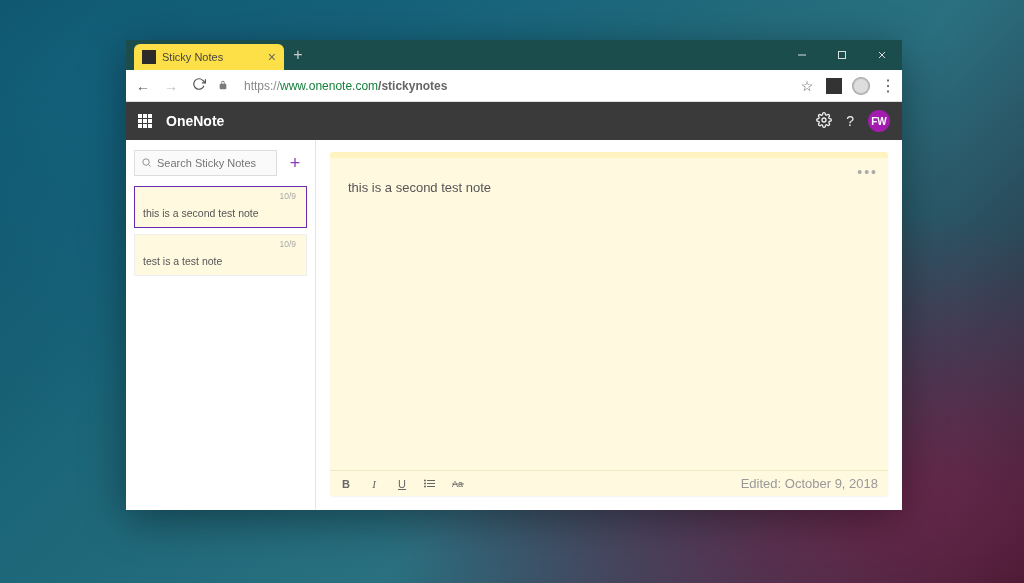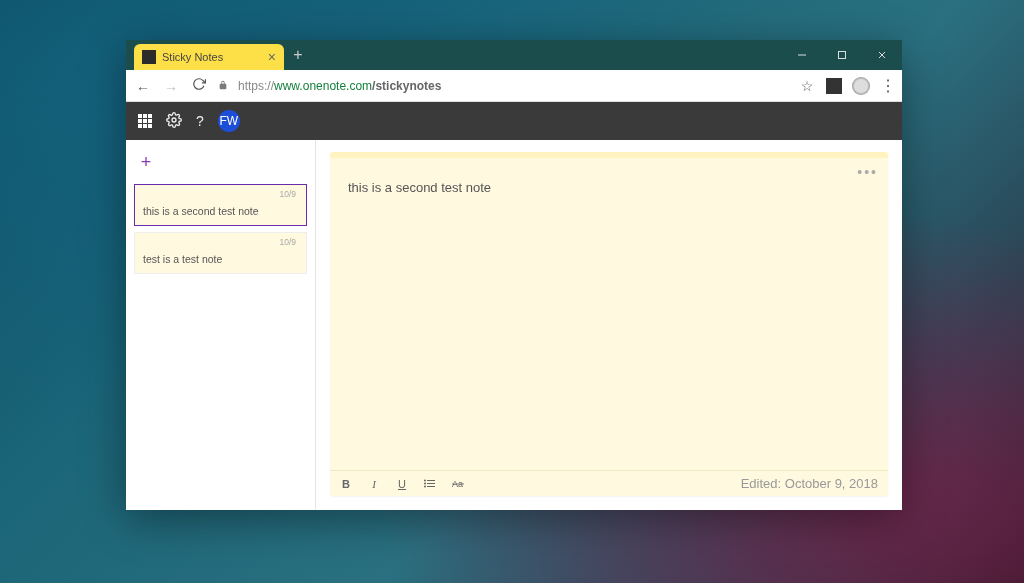--- a/index.html
+++ b/index.html
@@ -60,40 +60,40 @@
     }
     .addressbar {
       height: 32px; background: #fff;
       display: flex; align-items: center; padding: 0 8px; gap: 10px;
       border-bottom: 1px solid #ddd;
     }
     .nav-icon { color: #555; cursor: pointer; width: 18px; text-align: center; font-size: 14px; }
     .nav-icon.disabled { color: #bbb; cursor: default; }
     .lock-icon { color: #7a7a7a; font-size: 10px; }
     .url { font-size: 12px; color: #333; flex: 1; }
-    .url-scheme { color: #888; }
+    .url-scheme { color: #888; margin-left: 6px; }
     .url-domain { color: #15803d; }
     .url-path { color: #666; font-weight: bold; }
     .addr-icon { width: 18px; text-align: center; color: #555; cursor: pointer; font-size: 14px; }
     .ext-icon { width: 16px; height: 16px; background: #333; cursor: pointer; }
     .avatar-ext { width: 18px; height: 18px; border-radius: 50%; background: radial-gradient(circle, #ddd 50%, #999 70%); cursor: pointer; }
     .menu-dots { color: #555; font-size: 16px; cursor: pointer; width: 14px; text-align: center; }
 
     .app-header {
       height: 38px; background: #3a3a3a;
       display: flex; align-items: center; padding: 0 12px; gap: 14px; color: #fff;
     }
     .waffle-icon { width: 14px; height: 14px; display: grid; grid-template-columns: repeat(3,1fr); grid-template-rows: repeat(3,1fr); gap: 1.5px; cursor: pointer; }
     .waffle-icon span { background: #fff; }
     .app-title { font-size: 14px; font-weight: 600; flex: 1; }
     .hdr-icon { color: #eee; font-size: 14px; cursor: pointer; }
     .user-badge {
-      width: 22px; height: 22px; border-radius: 50%; background: #1d4ed8;
+      width: 22px; height: 22px; border-radius: 50%; background: #a21caf;
       display: flex; align-items: center; justify-content: center;
-      font-size: 12px; color: #fff; font-weight: 400; cursor: pointer;
+      font-size: 10px; color: #fff; font-weight: 700; cursor: pointer;
     }
 
     .app-body { flex: 1; display: flex; background: #fff; overflow: hidden; }
     .sidebar {
       width: 190px; border-right: 1px solid #e5e5e5;
       display: flex; flex-direction: column;
     }
     .search-row { display: flex; align-items: center; padding: 10px 8px; gap: 6px; }
     .search-box {
       flex: 1; height: 26px; border: 1px solid #ddd; background: #fafafa;
@@ -207,33 +207,43 @@
       <span></span>
         <span></span>
         <span></span>
         <span></span>
         <span></span>
         <span></span>
         <span></span>
         <span></span>
         <span></span>
     </div>
+    <div class="app-title">OneNote</div>
     <div class="hdr-icon">
       <svg width="16" height="16" viewBox="0 0 24 24" fill="none" stroke="#eee" stroke-width="2">
           <circle cx="12" cy="12" r="3"></circle>
           <path d="M19.4 15a1.65 1.65 0 0 0 .33 1.82l.06.06a2 2 0 1 1-2.83 2.83l-.06-.06a1.65 1.65 0 0 0-1.82-.33 1.65 1.65 0 0 0-1 1.51V21a2 2 0 0 1-4 0v-.09a1.65 1.65 0 0 0-1-1.51 1.65 1.65 0 0 0-1.82.33l-.06.06a2 2 0 1 1-2.83-2.83l.06-.06a1.65 1.65 0 0 0 .33-1.82 1.65 1.65 0 0 0-1.51-1H3a2 2 0 0 1 0-4h.09a1.65 1.65 0 0 0 1.51-1 1.65 1.65 0 0 0-.33-1.82l-.06-.06a2 2 0 1 1 2.83-2.83l.06.06a1.65 1.65 0 0 0 1.82.33h0a1.65 1.65 0 0 0 1-1.51V3a2 2 0 0 1 4 0v.09a1.65 1.65 0 0 0 1 1.51h0a1.65 1.65 0 0 0 1.82-.33l.06-.06a2 2 0 1 1 2.83 2.83l-.06.06a1.65 1.65 0 0 0-.33 1.82v0a1.65 1.65 0 0 0 1.51 1H21a2 2 0 0 1 0 4h-.09a1.65 1.65 0 0 0-1.51 1z"></path>
         </svg>
     </div>
     <div class="hdr-icon">?</div>
     <div class="user-badge">FW</div>
   </div>
 
   <div class="app-body">
     <div class="sidebar">
       <div class="search-row">
+        <div class="search-box">
+          <span class="search-icon">
+            <svg width="11" height="11" viewBox="0 0 24 24" fill="none" stroke="#888" stroke-width="2">
+                <circle cx="11" cy="11" r="7"></circle>
+                <line x1="21" y1="21" x2="16.65" y2="16.65"></line>
+              </svg>
+          </span>
+          <input class="search-input" placeholder="Search Sticky Notes" style="">
+        </div>
         <div class="add-btn">+</div>
       </div>
       <div class="notes-list">
         <div class="note-card selected">
           <div class="note-date">10/9</div>
           <div class="note-text">this is a second test note</div>
         </div>
         <div class="note-card">
           <div class="note-date">10/9</div>
           <div class="note-text">test is a test note</div>

